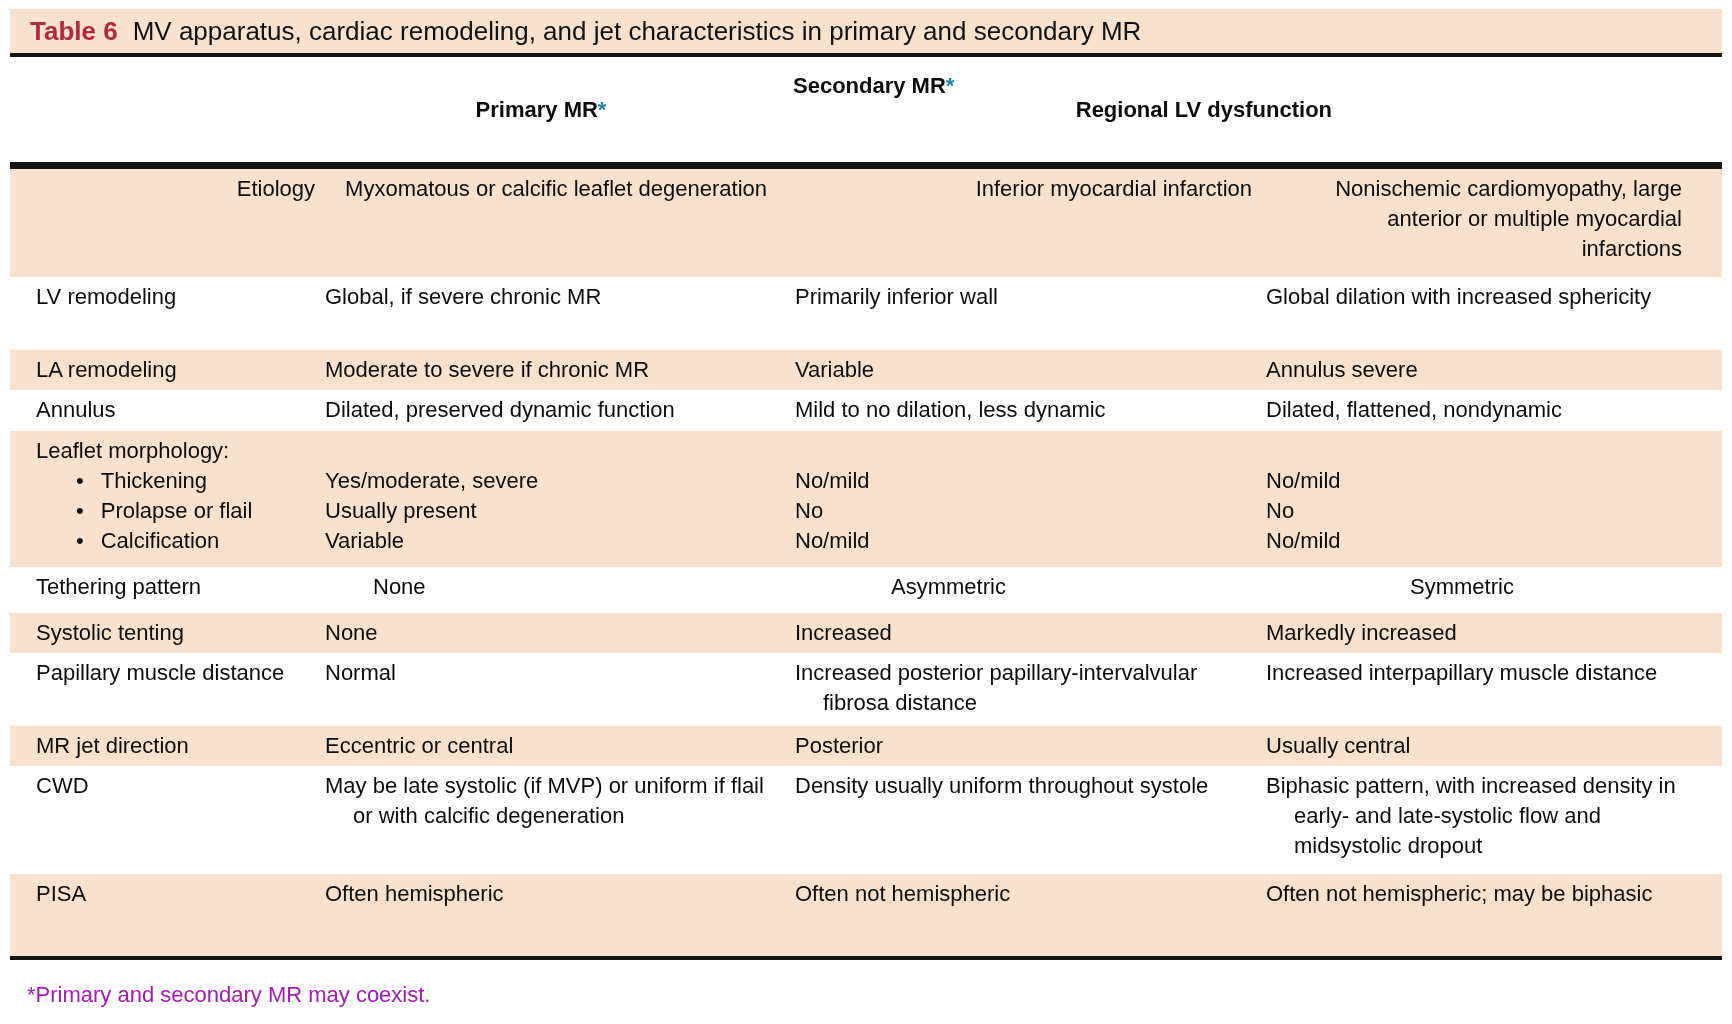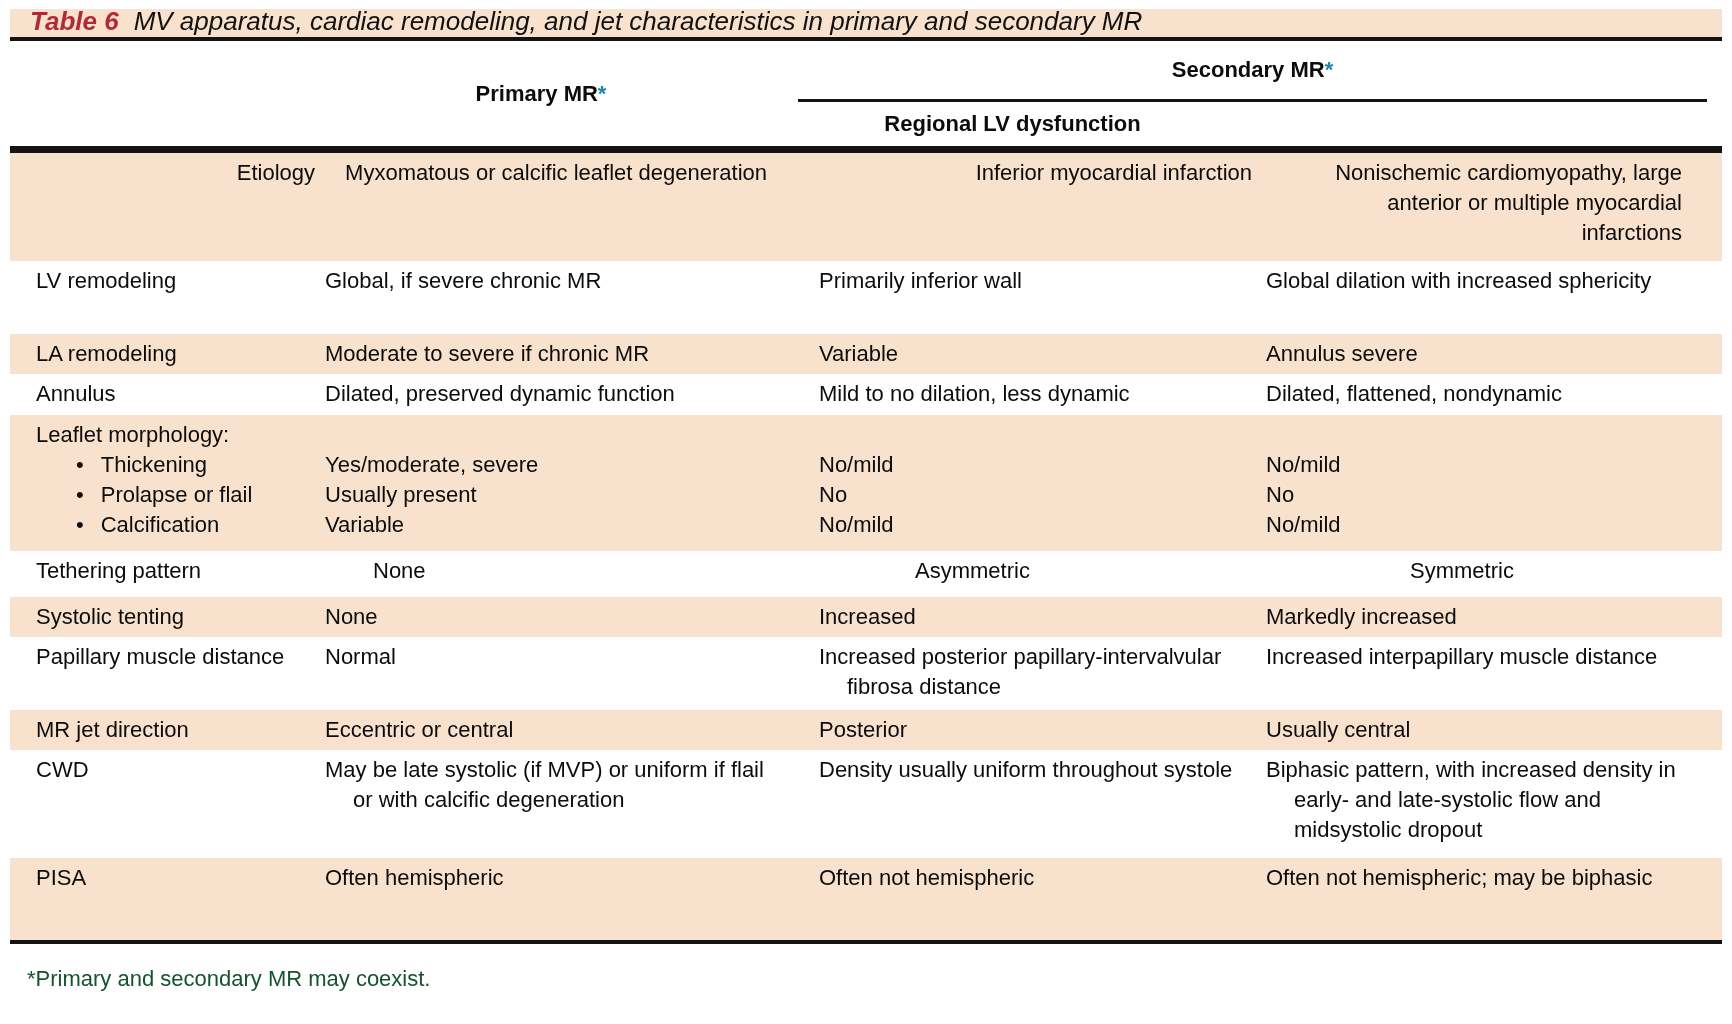--- a/index.html
+++ b/index.html
@@ -9,40 +9,39 @@
     background: #ffffff;
     font-family: "Liberation Sans", sans-serif;
     color: #0c0c0c;
     -webkit-font-smoothing: antialiased;
   }
   .table-wrap { margin: 9px 10px 0 10px; width: 1712px; }
 
   
   .title-bar {
     background: var(--row-peach, #f8e1cd);
-    height: 32px;
+    height: 48px;
     border-bottom: 4px solid var(--rule-black, #141414);
-    display: flex; align-items: flex-end;
+    display: flex; align-items: center;
     padding-left: 20px;
     font-size: 26px;
     white-space: nowrap;
-    font-style: italic;
   }
   .title-tag { color: var(--title-red, #b3293c); font-weight: bold; margin-right: 15px; }
   .title-text { color: #111; }
 
   
   .header {
     height: 105px;
     display: grid;
     grid-template-columns: 315px 468px 1fr;
     font-weight: bold; font-size: 22px;
   }
   .h-primary { display: flex; align-items: center; justify-content: center; padding-right: 36px; white-space: nowrap; }
-  .h-secondary { display: flex; flex-direction: column; }
+  .h-secondary { display: flex; flex-direction: row; }
   .sec-top { height: 58px; display: flex; align-items: center; justify-content: center; padding-right: 10px; white-space: nowrap; }
   .sec-underline { border-bottom: 3px solid var(--rule-black, #141414); margin: 0 15px 0 5px; height: 0; }
   .sec-cols { flex: 1; display: grid; grid-template-columns: 471px 1fr; }
   .sec-col { display: flex; align-items: center; justify-content: center; white-space: nowrap; }
   .sec-col.regional { padding-right: 32px; }
   .sec-col.global { padding-right: 6px; }
   .ast { color: var(--asterisk-teal, #1d87a6); }
 
   .thick-rule { height: 7px; background: var(--rule-black, #141414); }
   .bottom-rule { height: 4px; background: var(--rule-black, #141414); }
@@ -52,21 +51,21 @@
   .tr {
     display: grid;
     grid-template-columns: 315px 468px 471px 1fr;
     align-content: start;
     padding: 5px 0;
   }
   .tr.peach { background: var(--row-peach, #f8e1cd); }
   .td { overflow: hidden; }
   .c1 { padding-left: 54px; text-indent: -28px; padding-right: 10px; }
   .c2 { padding-left: 28px;  text-indent: -28px; padding-right: 26px; }
-  .c3 { padding-left: 30px;  text-indent: -28px; padding-right: 12px; margin-left: 24px; }
+  .c3 { padding-left: 30px;  text-indent: -28px; padding-right: 12px; }
   .c4 { padding-left: 30px;  text-indent: -28px; padding-right: 40px; }
 
   
   .r0  { min-height: 108px; text-align: right; }
   .r1  { min-height: 73px; }
   .r2  { min-height: 39px; }
   .r3  { min-height: 41px; }
   .r4  { min-height: 136px; }
   .r5  { min-height: 46px; gap: 48px; }
   .r6  { min-height: 37px; }
@@ -78,21 +77,21 @@
   
   .r4 .c1 { padding-left: 26px; text-indent: 0; }
   .bullet-line { padding-left: 40px; }
   .bullet { display: inline-block; margin-right: 17px; }
   .blank { height: 30px; }
 
   .footnote {
     margin-top: 22px;
     padding-left: 17px;
     font-size: 22px;
-    color: #14532d;
+    color: #a21caf;
   }
 </style>
 </head>
 <body>
 
 <div class="table-wrap">
 
   <div class="title-bar">
     <span class="title-tag">Table 6</span>
     <span class="title-text">MV apparatus, cardiac remodeling, and jet characteristics in primary and secondary MR</span>

